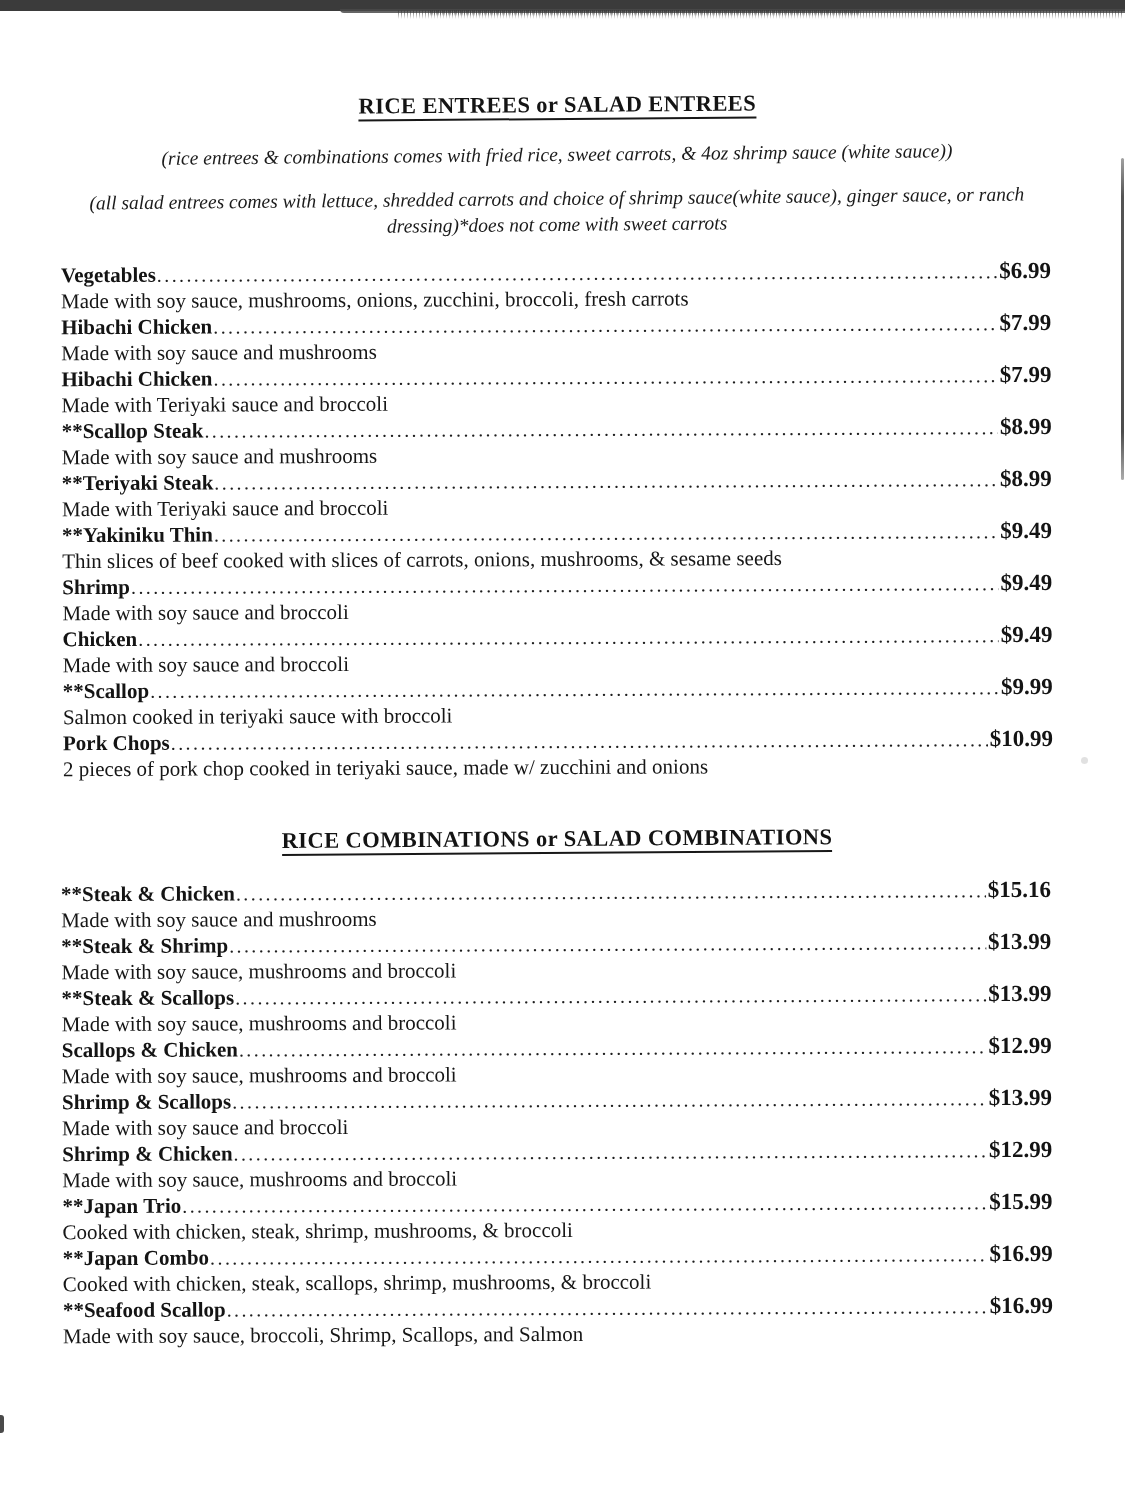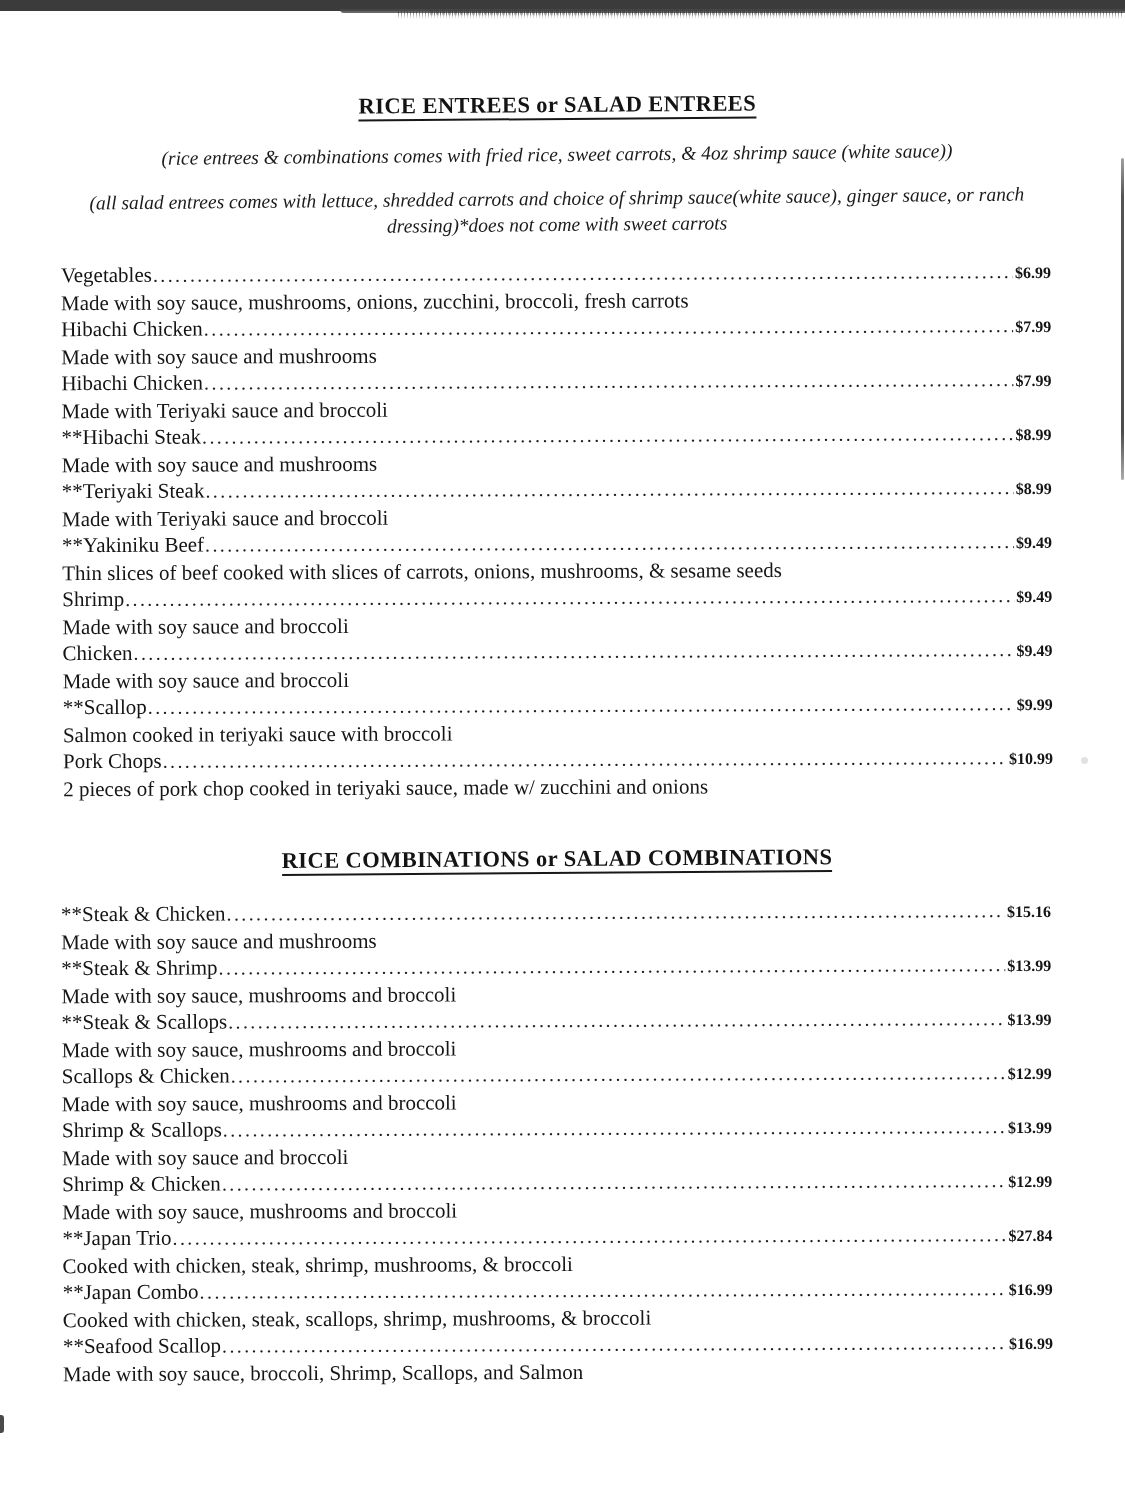--- a/index.html
+++ b/index.html
@@ -31,24 +31,24 @@
   .sec-title .u{border-bottom:2.5px solid #181818;padding-bottom:1px;}
   .t1{padding-top:84px;transform:rotate(-.45deg);}
   .t2{margin-top:46px;transform:rotate(-.4deg);}
   .note{font-style:italic;text-align:center;font-size:19.5px;margin:0;line-height:26px;transform:rotate(-.55deg);color:#1b1b1b;}
   .n1{margin-top:24px;}
   .n2{margin-top:18px;padding:0 6px;}
   .items{transform:rotate(-.25deg);}
   .items-1{margin-top:22px;}
   .items-2{margin-top:27px;}
   .line{display:flex;align-items:baseline;line-height:26px;}
-  .name{font-weight:400;font-size:21px;flex:0 0 auto;}
+  .name{font-weight:700;font-size:21px;flex:0 0 auto;}
   .dots{flex:1 1 auto;overflow:hidden;white-space:nowrap;font-size:20px;letter-spacing:2.4px;color:#1d1d1d;margin:0 2px 0 1px;}
   .dots::after{content:"......................................................................................................................................................................................................";}
-  .price{font-weight:700;font-size:16px;flex:0 0 auto;}
+  .price{font-weight:700;font-size:23px;flex:0 0 auto;}
   .desc{font-size:21px;line-height:26px;color:#161616;}
 </style>
 </head>
 <body>
 
 <div class="scan-bar"></div>
 <div class="scan-bar-dip"></div>
 <div class="fringe f1"></div>
 <div class="fringe f2"></div>
 <div class="edge-line"></div>
@@ -82,37 +82,37 @@
       <div class="item">
         <div class="line">
             <span class="name">Hibachi Chicken</span>
             <span class="dots"></span>
             <span class="price">$7.99</span>
           </div>
         <div class="desc">Made with Teriyaki sauce and broccoli</div>
       </div>
       <div class="item">
         <div class="line">
-            <span class="name">**Hibachi Steak</span>
+            <span class="name">**Scallop Steak</span>
             <span class="dots"></span>
             <span class="price">$8.99</span>
           </div>
         <div class="desc">Made with soy sauce and mushrooms</div>
       </div>
       <div class="item">
         <div class="line">
             <span class="name">**Teriyaki Steak</span>
             <span class="dots"></span>
             <span class="price">$8.99</span>
           </div>
         <div class="desc">Made with Teriyaki sauce and broccoli</div>
       </div>
       <div class="item">
         <div class="line">
-            <span class="name">**Yakiniku Beef</span>
+            <span class="name">**Yakiniku Thin</span>
             <span class="dots"></span>
             <span class="price">$9.49</span>
           </div>
         <div class="desc">Thin slices of beef cooked with slices of carrots, onions, mushrooms, &amp; sesame seeds</div>
       </div>
       <div class="item">
         <div class="line">
             <span class="name">Shrimp</span>
             <span class="dots"></span>
             <span class="price">$9.49</span>
@@ -195,21 +195,21 @@
             <span class="name">Shrimp &amp; Chicken</span>
             <span class="dots"></span>
             <span class="price">$12.99</span>
           </div>
         <div class="desc">Made with soy sauce, mushrooms and broccoli</div>
       </div>
       <div class="item">
         <div class="line">
             <span class="name">**Japan Trio</span>
             <span class="dots"></span>
-            <span class="price">$27.84</span>
+            <span class="price">$15.99</span>
           </div>
         <div class="desc">Cooked with chicken, steak, shrimp, mushrooms, &amp; broccoli</div>
       </div>
       <div class="item">
         <div class="line">
             <span class="name">**Japan Combo</span>
             <span class="dots"></span>
             <span class="price">$16.99</span>
           </div>
         <div class="desc">Cooked with chicken, steak, scallops, shrimp, mushrooms, &amp; broccoli</div>

